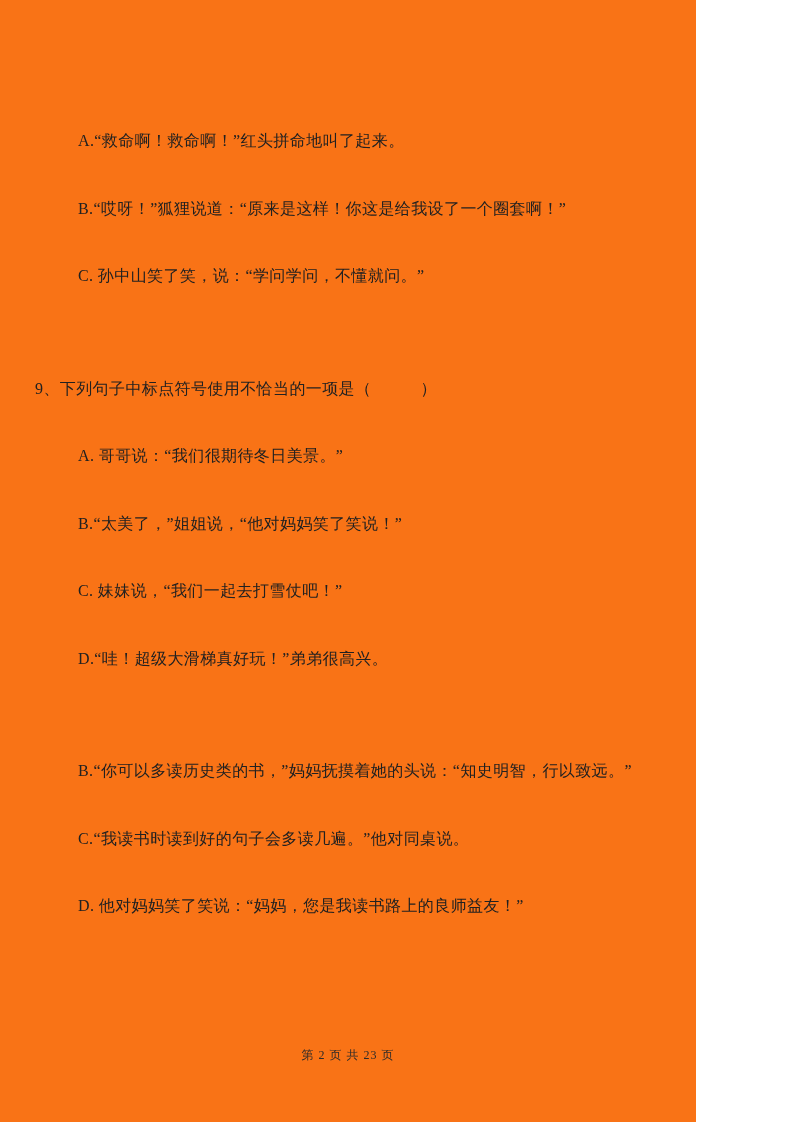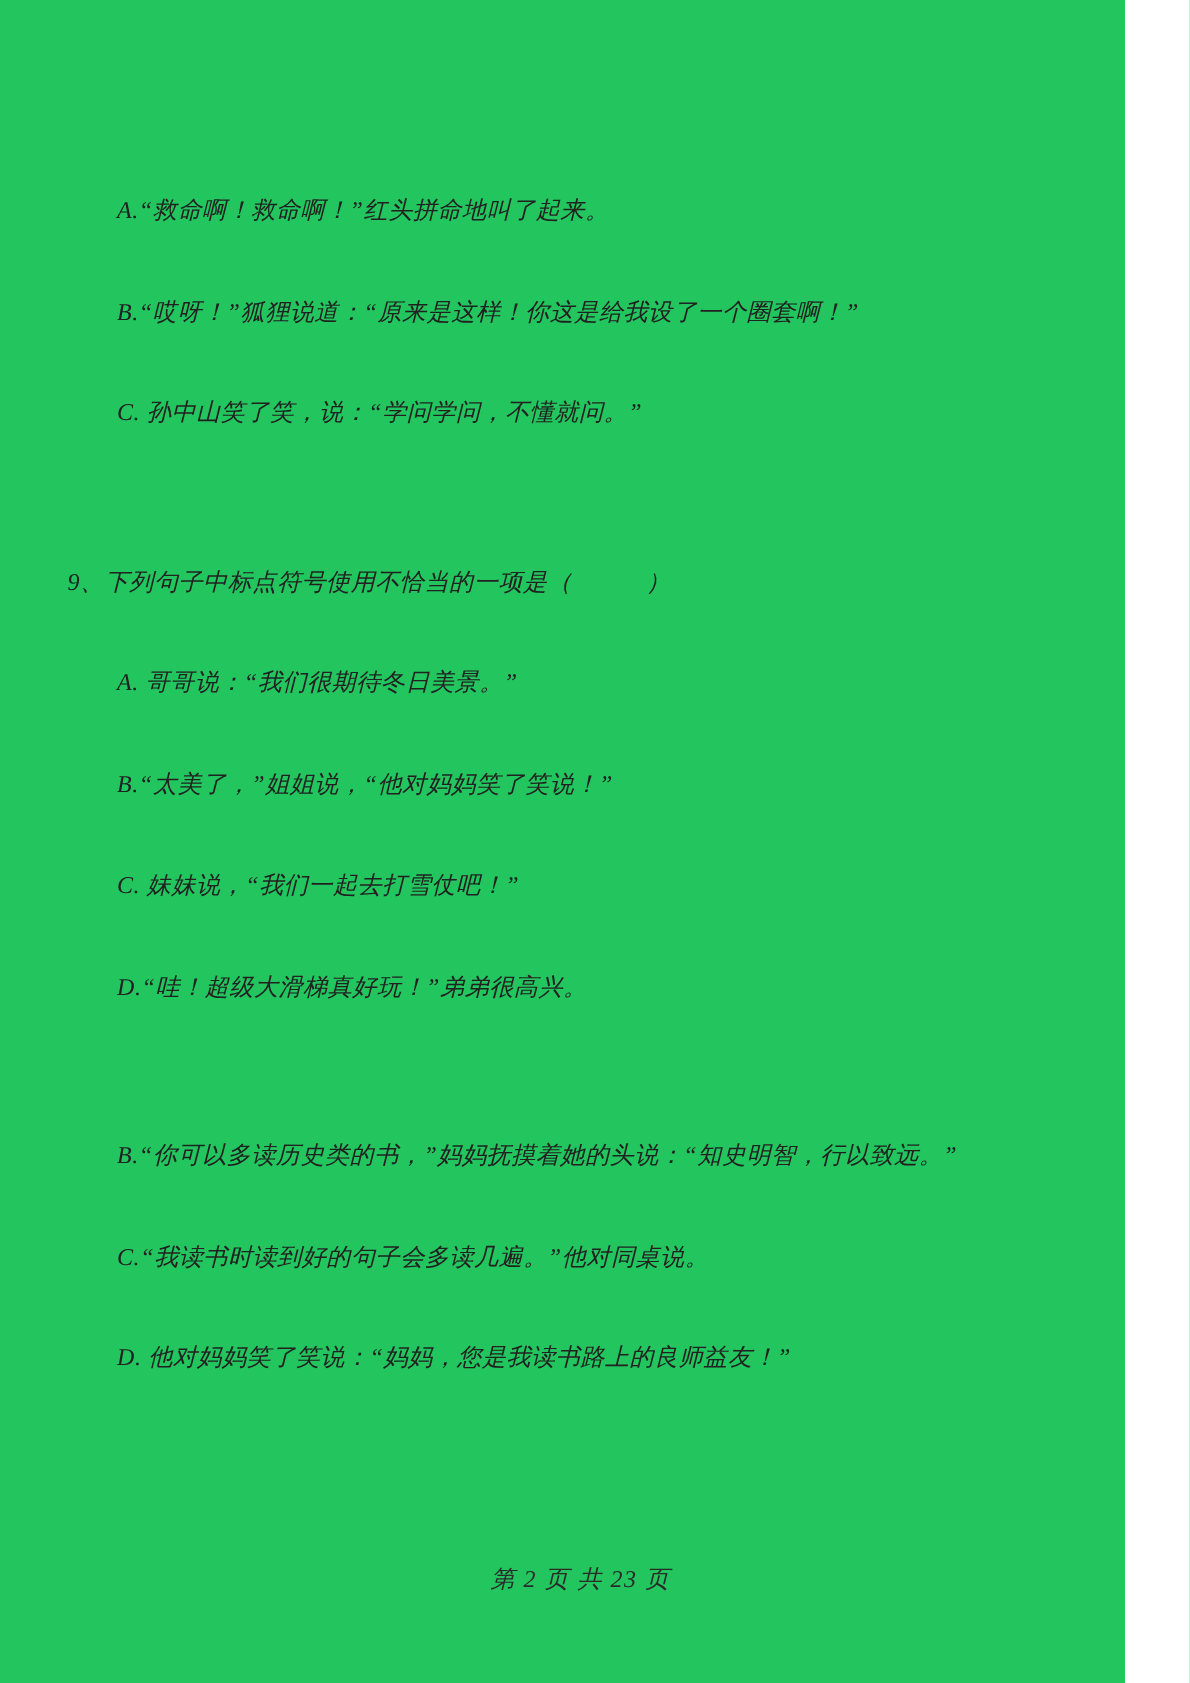--- a/index.html
+++ b/index.html
@@ -9,55 +9,53 @@
   }
   body {
     width: 793px;
     height: 1122px;
     position: relative;
     overflow: hidden;
     font-family: "Liberation Serif", "DejaVu Serif", serif;
     color: #212121;
   }
   .page {
-    width: 750px;
+    width: 696px;
     height: 1122px;
     position: relative;
-    background: #22c55e;
-    font-style: italic;
+    background: #f97316;
   }
   .content {
     position: absolute;
     top: 40px;
     left: 35px;
     right: 0;
     font-size: 16px;
     line-height: 22.5px;
     white-space: pre;
   }
   .line {
     height: 22.5px;
     overflow: visible;
   }
   .stem {
     padding-left: 0;
     letter-spacing: 0.4px;
-    margin-left: 10px;
   }
   .opt {
     padding-left: 43px;
     letter-spacing: 0.4px;
   }
   .footer {
     position: absolute;
     bottom: 58px;
-    left: 12px;
+    left: 0;
     width: 100%;
     text-align: center;
-    font-size: 16px;
+    font-size: 12px;
     letter-spacing: 1px;
     color: #2a2a2a;
   }
 </style>
 </head>
 <body>
 
 <div class="page">
   <div class="content">
 

